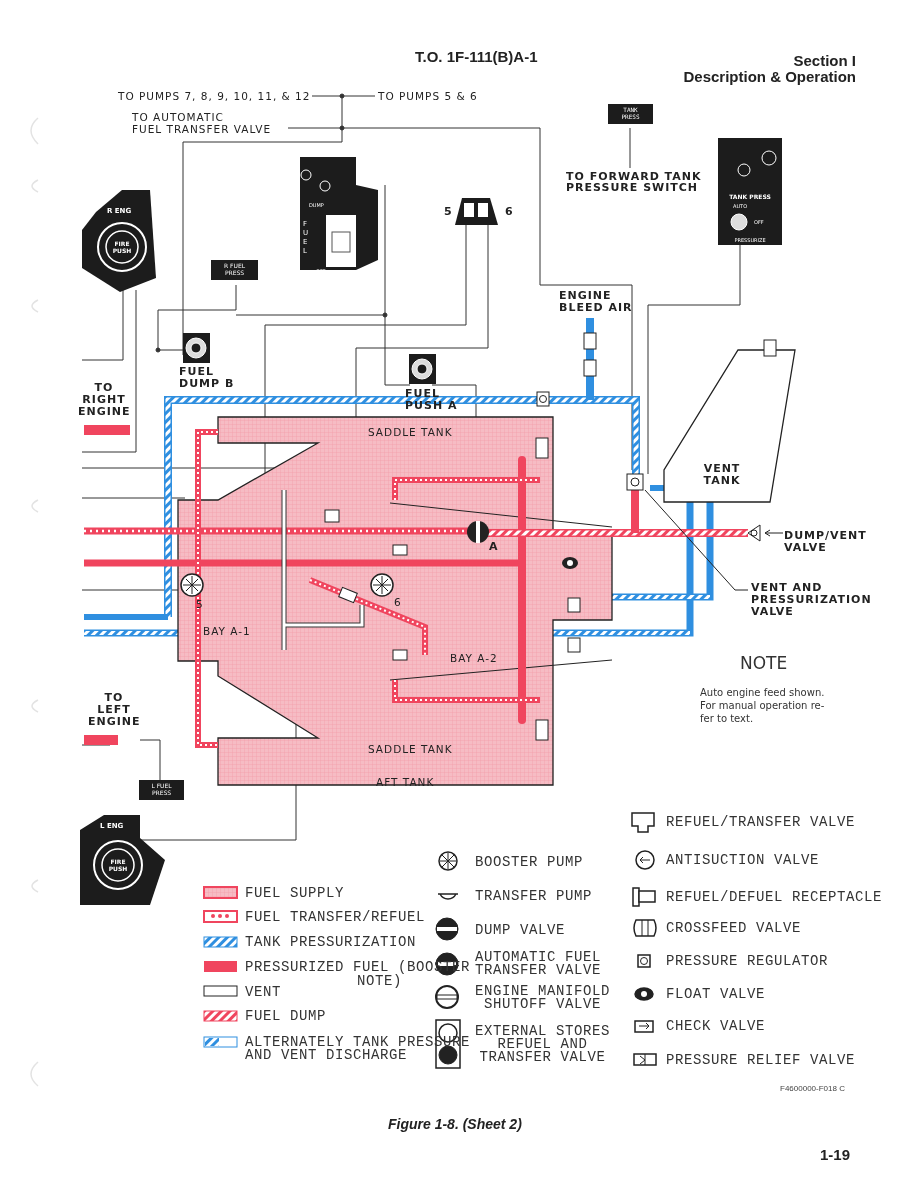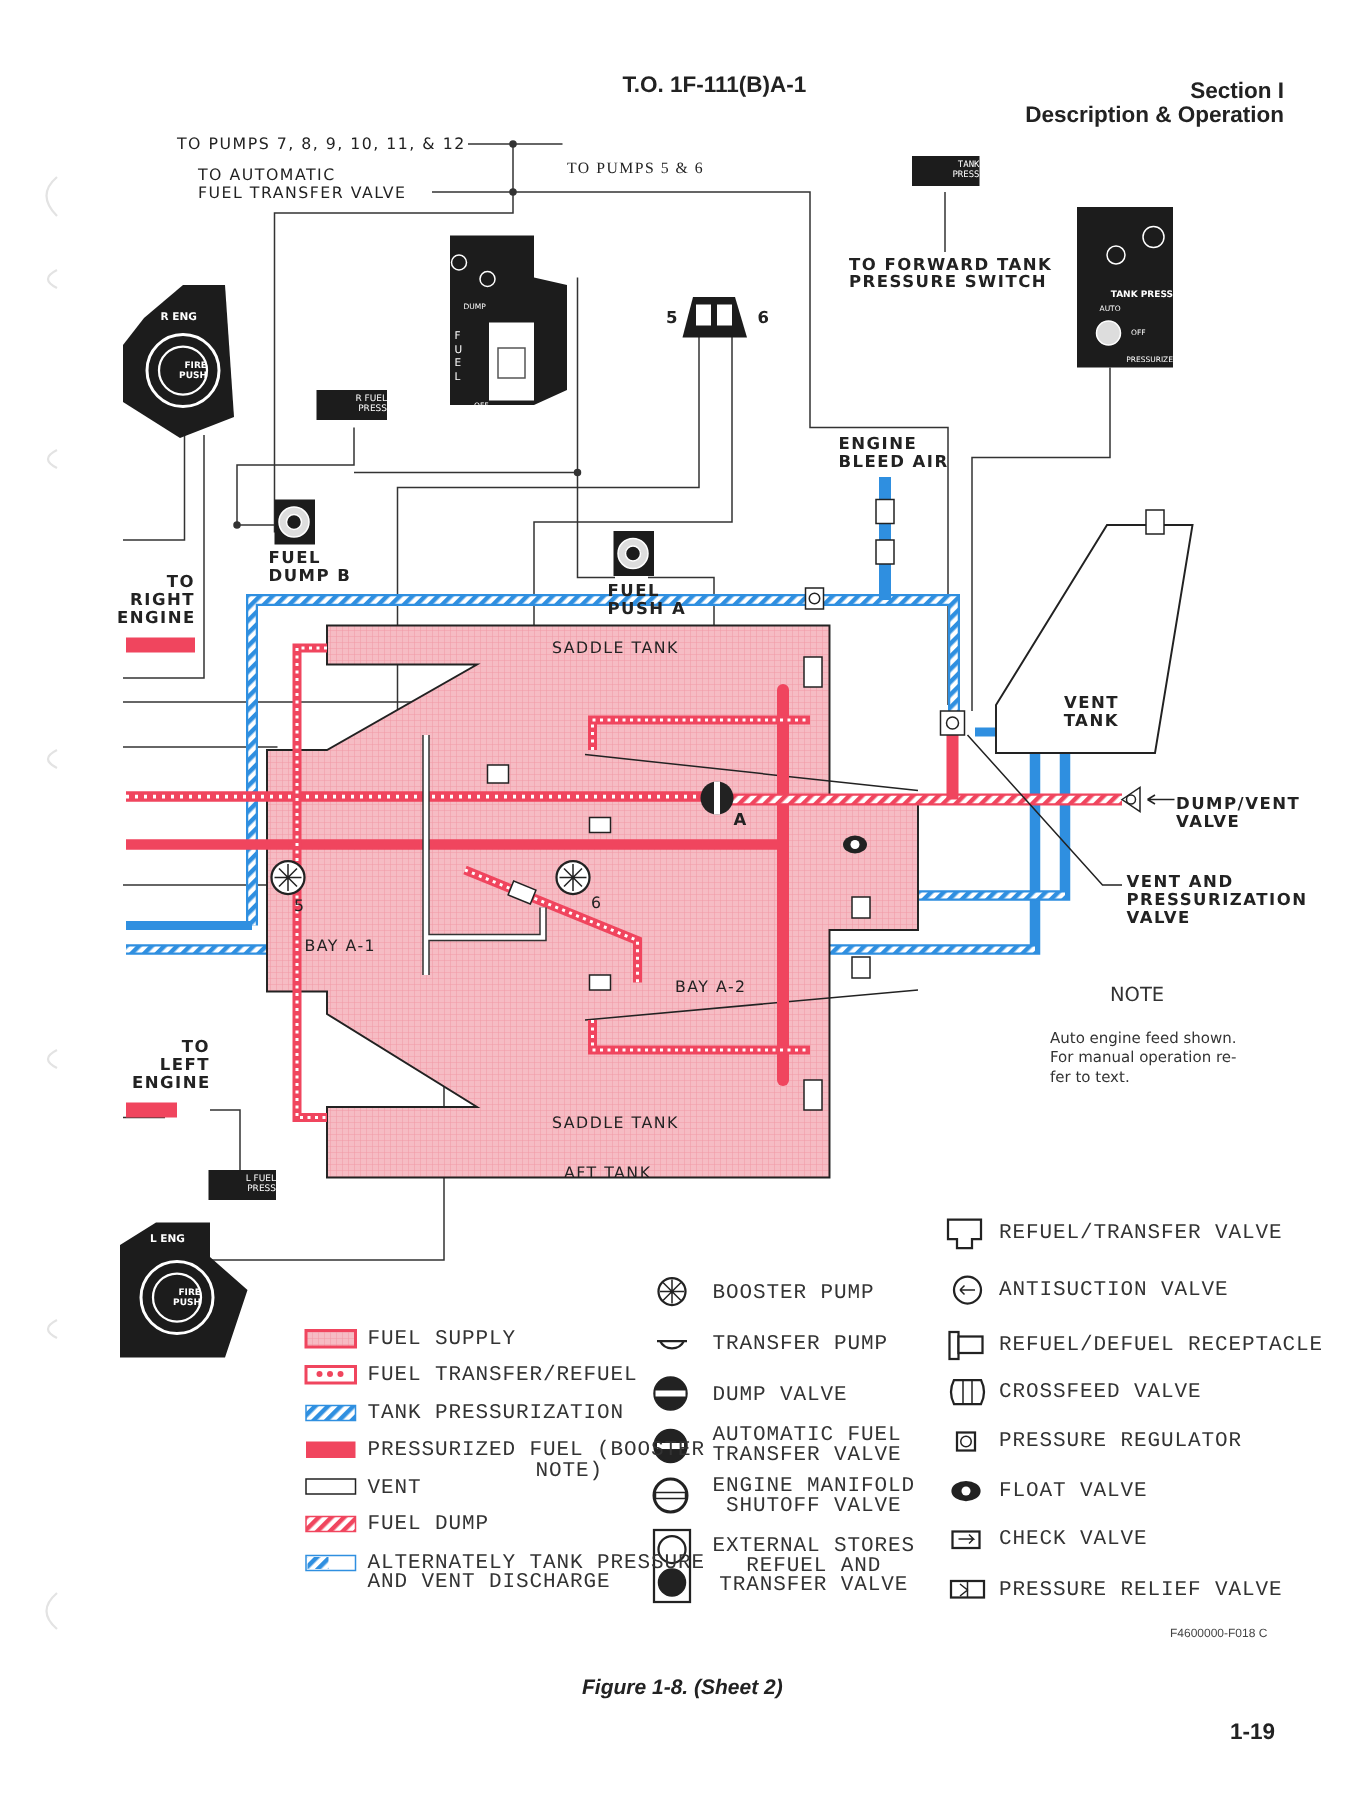--- a/index.html
+++ b/index.html
@@ -4,21 +4,21 @@
 <style>
   html,body{margin:0;padding:0;background:#fff;}
   body{width:904px;height:1200px;position:relative;overflow:hidden;font-family:"DejaVu Sans",sans-serif;color:#222;}
   .abs{position:absolute;}
   .hdr{font-family:"Liberation Sans",sans-serif;font-weight:bold;font-size:15px;color:#222;}
   .lbl{font-family:"DejaVu Sans",sans-serif;font-size:10.5px;letter-spacing:1px;color:#222;line-height:12px;}
   .lbl-b{font-family:"DejaVu Sans",sans-serif;font-size:11px;font-weight:bold;letter-spacing:1px;color:#222;line-height:12px;}
   .leg{font-family:Liberation Mono, monospace;font-size:14px;letter-spacing:0.6px;color:#333;line-height:13px;text-align:center;}
   .note{font-family:"DejaVu Sans",sans-serif;font-size:10px;color:#333;line-height:13px;}
   svg{position:absolute;left:0;top:0;}
-  .center{text-align:right;}
+  .center{text-align:center;}
   .right{text-align:right;}
 </style>
 </head>
 <body>
 
 <svg width="904" height="1200">
   <defs>
     <pattern id="pinkgrid" width="4" height="4" patternUnits="userSpaceOnUse">
       <rect width="4" height="4" fill="#f6bcc4"></rect>
       <path d="M0 0H4M0 0V4" stroke="#f29aa6" stroke-width="0.7"></path>
@@ -259,21 +259,21 @@
     <rect x="634" y="1054" width="22" height="11"></rect>
     <path d="M645 1054 V1065 M640 1056 L645 1060 L640 1064" stroke-width="1" fill="none"></path>
   </g>
 </svg>
 
 <div class="abs hdr" style="left:415px;top:48px;">T.O. 1F-111(B)A-1</div>
 <div class="abs hdr right" style="right:48px;top:52px;">Section I</div>
 <div class="abs hdr right" style="right:48px;top:68px;">Description &amp; Operation</div>
 
 <div class="abs lbl" style="left:118px;top:90px;">TO PUMPS 7, 8, 9, 10, 11, &amp; 12</div>
-<div class="abs lbl" style="left:378px;top:107px;font-family:Liberation Serif, serif;">TO PUMPS 5 &amp; 6</div>
+<div class="abs lbl" style="left:378px;top:90px;">TO PUMPS 5 &amp; 6</div>
 <div class="abs lbl" style="left:132px;top:111px;text-align:right;">TO AUTOMATIC</div>
 <div class="abs lbl" style="left:132px;top:123px;">FUEL TRANSFER VALVE</div>
 <div class="abs lbl-b" style="left:566px;top:171px;">TO FORWARD TANK</div>
 <div class="abs lbl-b" style="left:566px;top:182px;">PRESSURE SWITCH</div>
 
 <div class="abs center" style="left:608px;top:106px;width:45px;color:#fff;font-size:6px;line-height:7px;font-family:'DejaVu Sans Mono',monospace;">
   <div>TANK</div>
   <div>PRESS</div>
 </div>
 <div class="abs center" style="left:718px;top:193px;width:64px;color:#fff;font-size:6px;font-weight:bold;">TANK PRESS</div>
@@ -346,21 +346,21 @@
 <div class="abs lbl-b" style="left:751px;top:582px;">
   <div>VENT AND</div>
   <div>PRESSURIZATION</div>
   <div>VALVE</div>
 </div>
 <svg width="904" height="1200" style="pointer-events:none;">
   <path d="M783 533 H765 M765 533 L770 530 M765 533 L770 536" stroke="#222" fill="none"></path>
   <path d="M748 590 H735 L645 490" stroke="#222" fill="none"></path>
 </svg>
 
-<div class="abs note" style="left:740px;top:657px;font-size:13px;">NOTE</div>
+<div class="abs note" style="left:740px;top:657px;font-size:17px;">NOTE</div>
 <div class="abs note" style="left:700px;top:686px;">
   <div>Auto engine feed shown.</div>
   <div>For manual operation re-</div>
   <div>fer to text.</div>
 </div>
 
 <div class="abs leg" style="left:245px;top:887px;">FUEL SUPPLY</div>
 <div class="abs leg" style="left:245px;top:911px;">FUEL TRANSFER/REFUEL</div>
 <div class="abs leg" style="left:245px;top:936px;">TANK PRESSURIZATION</div>
 <div class="abs leg" style="left:245px;top:961px;">PRESSURIZED FUEL (BOOSTER</div>

